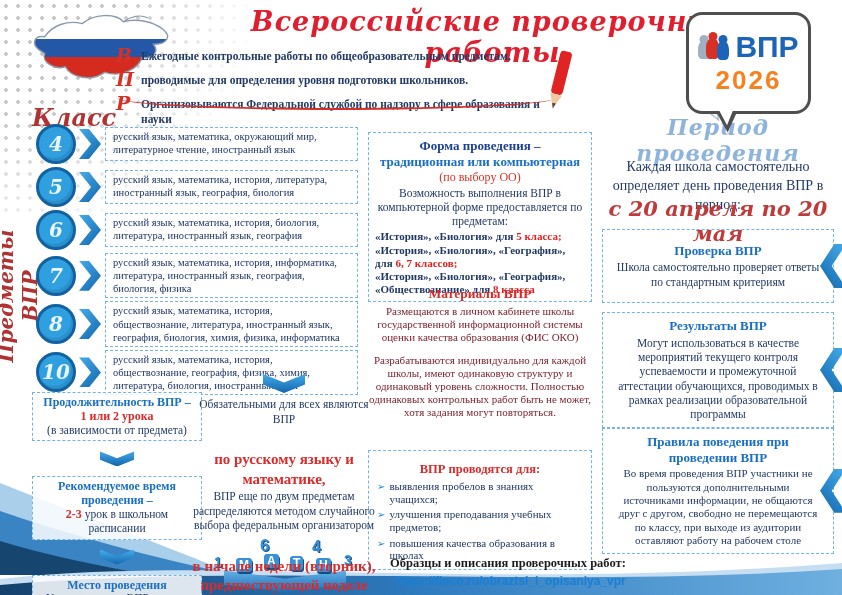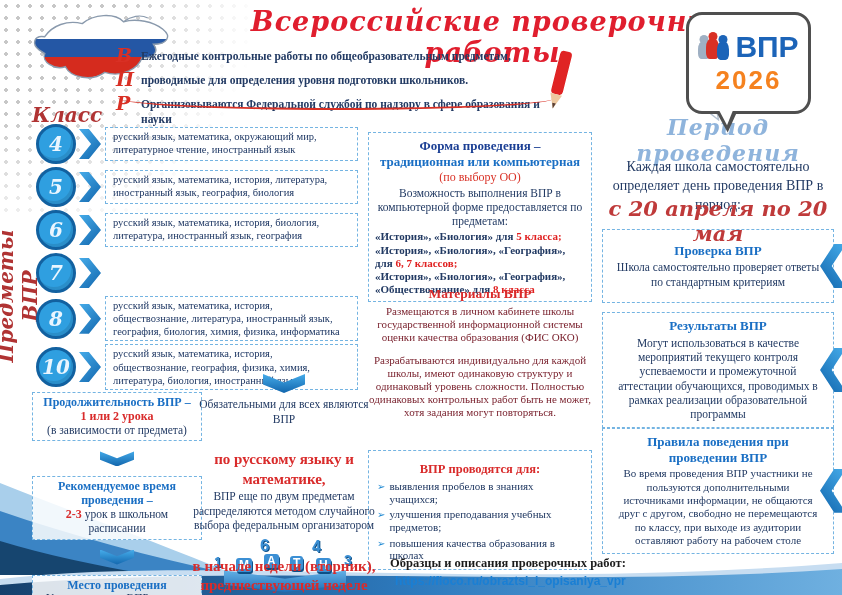--- a/index.html
+++ b/index.html
@@ -46,21 +46,21 @@
   .p-blue{left:19px;top:9px;width:12px;height:19px;background:#1c64b8;z-index:3;}
   .logo-text{font-family:"Liberation Sans",sans-serif;font-weight:bold;font-size:30px;color:#1c64b8;}
   .logo-year{font-family:"Liberation Sans",sans-serif;font-weight:bold;font-size:26px;
         color:#f5821f;letter-spacing:2px;}
 
   
   .crimea{position:absolute;left:26px;top:10px;}
 
   
   .klass-label{position:absolute;left:32px;top:103px;font-family:"DejaVu Serif",serif;
-        font-style:italic;font-weight:bold;font-size:20px;color:#b03333;}
+        font-style:italic;font-weight:bold;font-size:24px;color:#b03333;}
   .side-label{position:absolute;left:-72px;top:272px;width:180px;text-align:center;
         transform:rotate(-90deg);font-family:"DejaVu Serif",serif;font-style:italic;
         font-weight:bold;font-size:20px;color:#b03333;}
   .class-rows{position:absolute;left:36px;top:124px;width:322px;display:flex;
         flex-direction:column;gap:3px;}
   .crow{display:flex;align-items:center;}
   .ccircle{width:34px;height:34px;border-radius:50%;background:#2f9fe0;border:3px solid #1261a0;
         color:#eaf6ff;font-family:"DejaVu Serif",serif;font-style:italic;font-weight:bold;
         font-size:20px;display:flex;align-items:center;justify-content:center;flex:none;
         box-shadow:inset -2px -3px 0 rgba(0,0,0,0.10);}
@@ -242,20 +242,21 @@
       <div class="cbox">русский язык, математика, история, литература, иностранный язык, география, биология</div>
     </div>
     <div class="crow">
       <div class="ccircle">6</div>
       <div class="cchev"></div>
       <div class="cbox">русский язык, математика, история, биология, литература, иностранный язык, география</div>
     </div>
     <div class="crow">
       <div class="ccircle">7</div>
       <div class="cchev"></div>
+      <div class="cbox">русский язык, математика, история, информатика, литература, иностранный язык, география, биология, физика</div>
     </div>
     <div class="crow">
       <div class="ccircle">8</div>
       <div class="cchev"></div>
       <div class="cbox">русский язык, математика, история, обществознание, литература, иностранный язык, география, биология, химия, физика, информатика</div>
     </div>
     <div class="crow">
       <div class="ccircle">10</div>
       <div class="cchev"></div>
       <div class="cbox">русский язык, математика, история, обществознание, география, физика, химия, литература, биология, иностранный язык</div>

